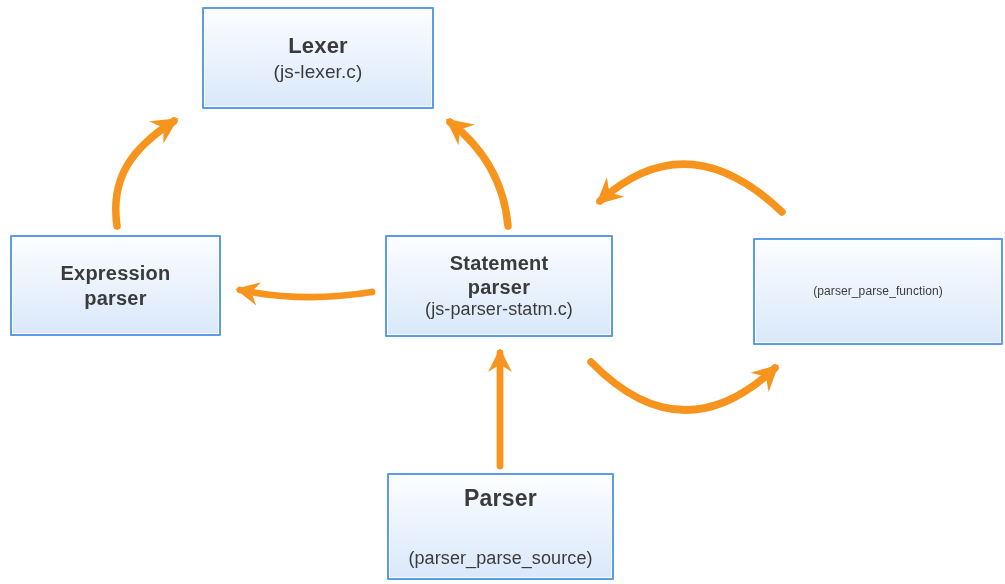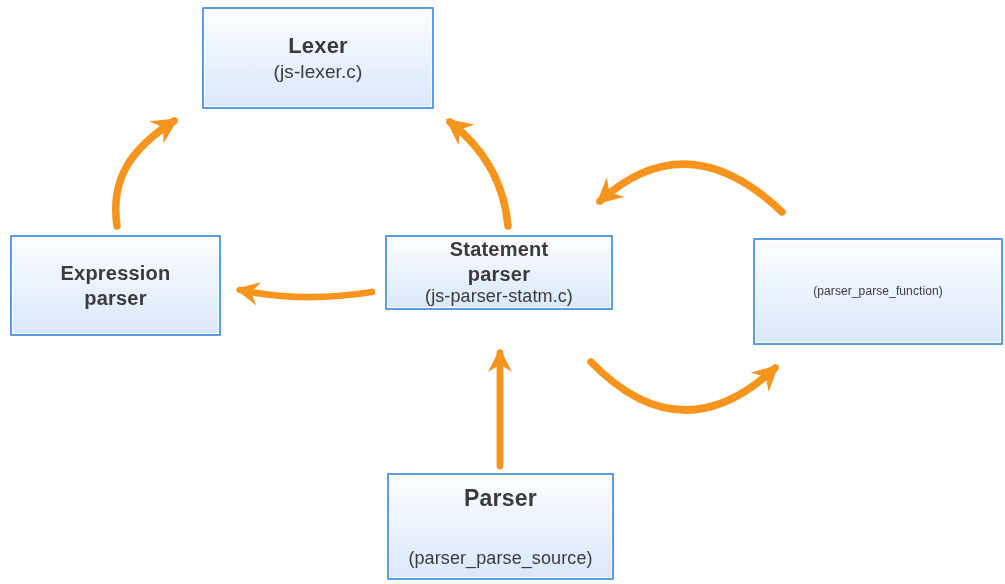--- a/index.html
+++ b/index.html
@@ -88,21 +88,21 @@
 
   <div class="node lexer" style="left:202px; top:7px; width:232px; height:102px;">
     <div class="title">Lexer</div>
     <div class="subtitle">(js-lexer.c)</div>
   </div>
 
   <div class="node expr" style="left:10px; top:235px; width:211px; height:101px;gap:20px;">
     <div class="title narrow">Expression parser</div>
   </div>
 
-  <div class="node stmt" style="left:385px; top:235px; width:228px; height:75px;text-align:center;">
+  <div class="node stmt" style="left:385px; top:235px; width:228px; height:102px;text-align:center;">
     <div class="title narrow">Statement parser</div>
     <div class="subtitle">(js-parser-statm.c)</div>
   </div>
 
   <div class="node func" style="left:753px; top:238px; width:250px; height:107px;">
     <div class="subtitle">(parser_parse_function)</div>
   </div>
 
   <div class="node parser" style="left:387px; top:473px; width:227px; height:107px;gap:36px;">
     <div class="title">Parser</div>

